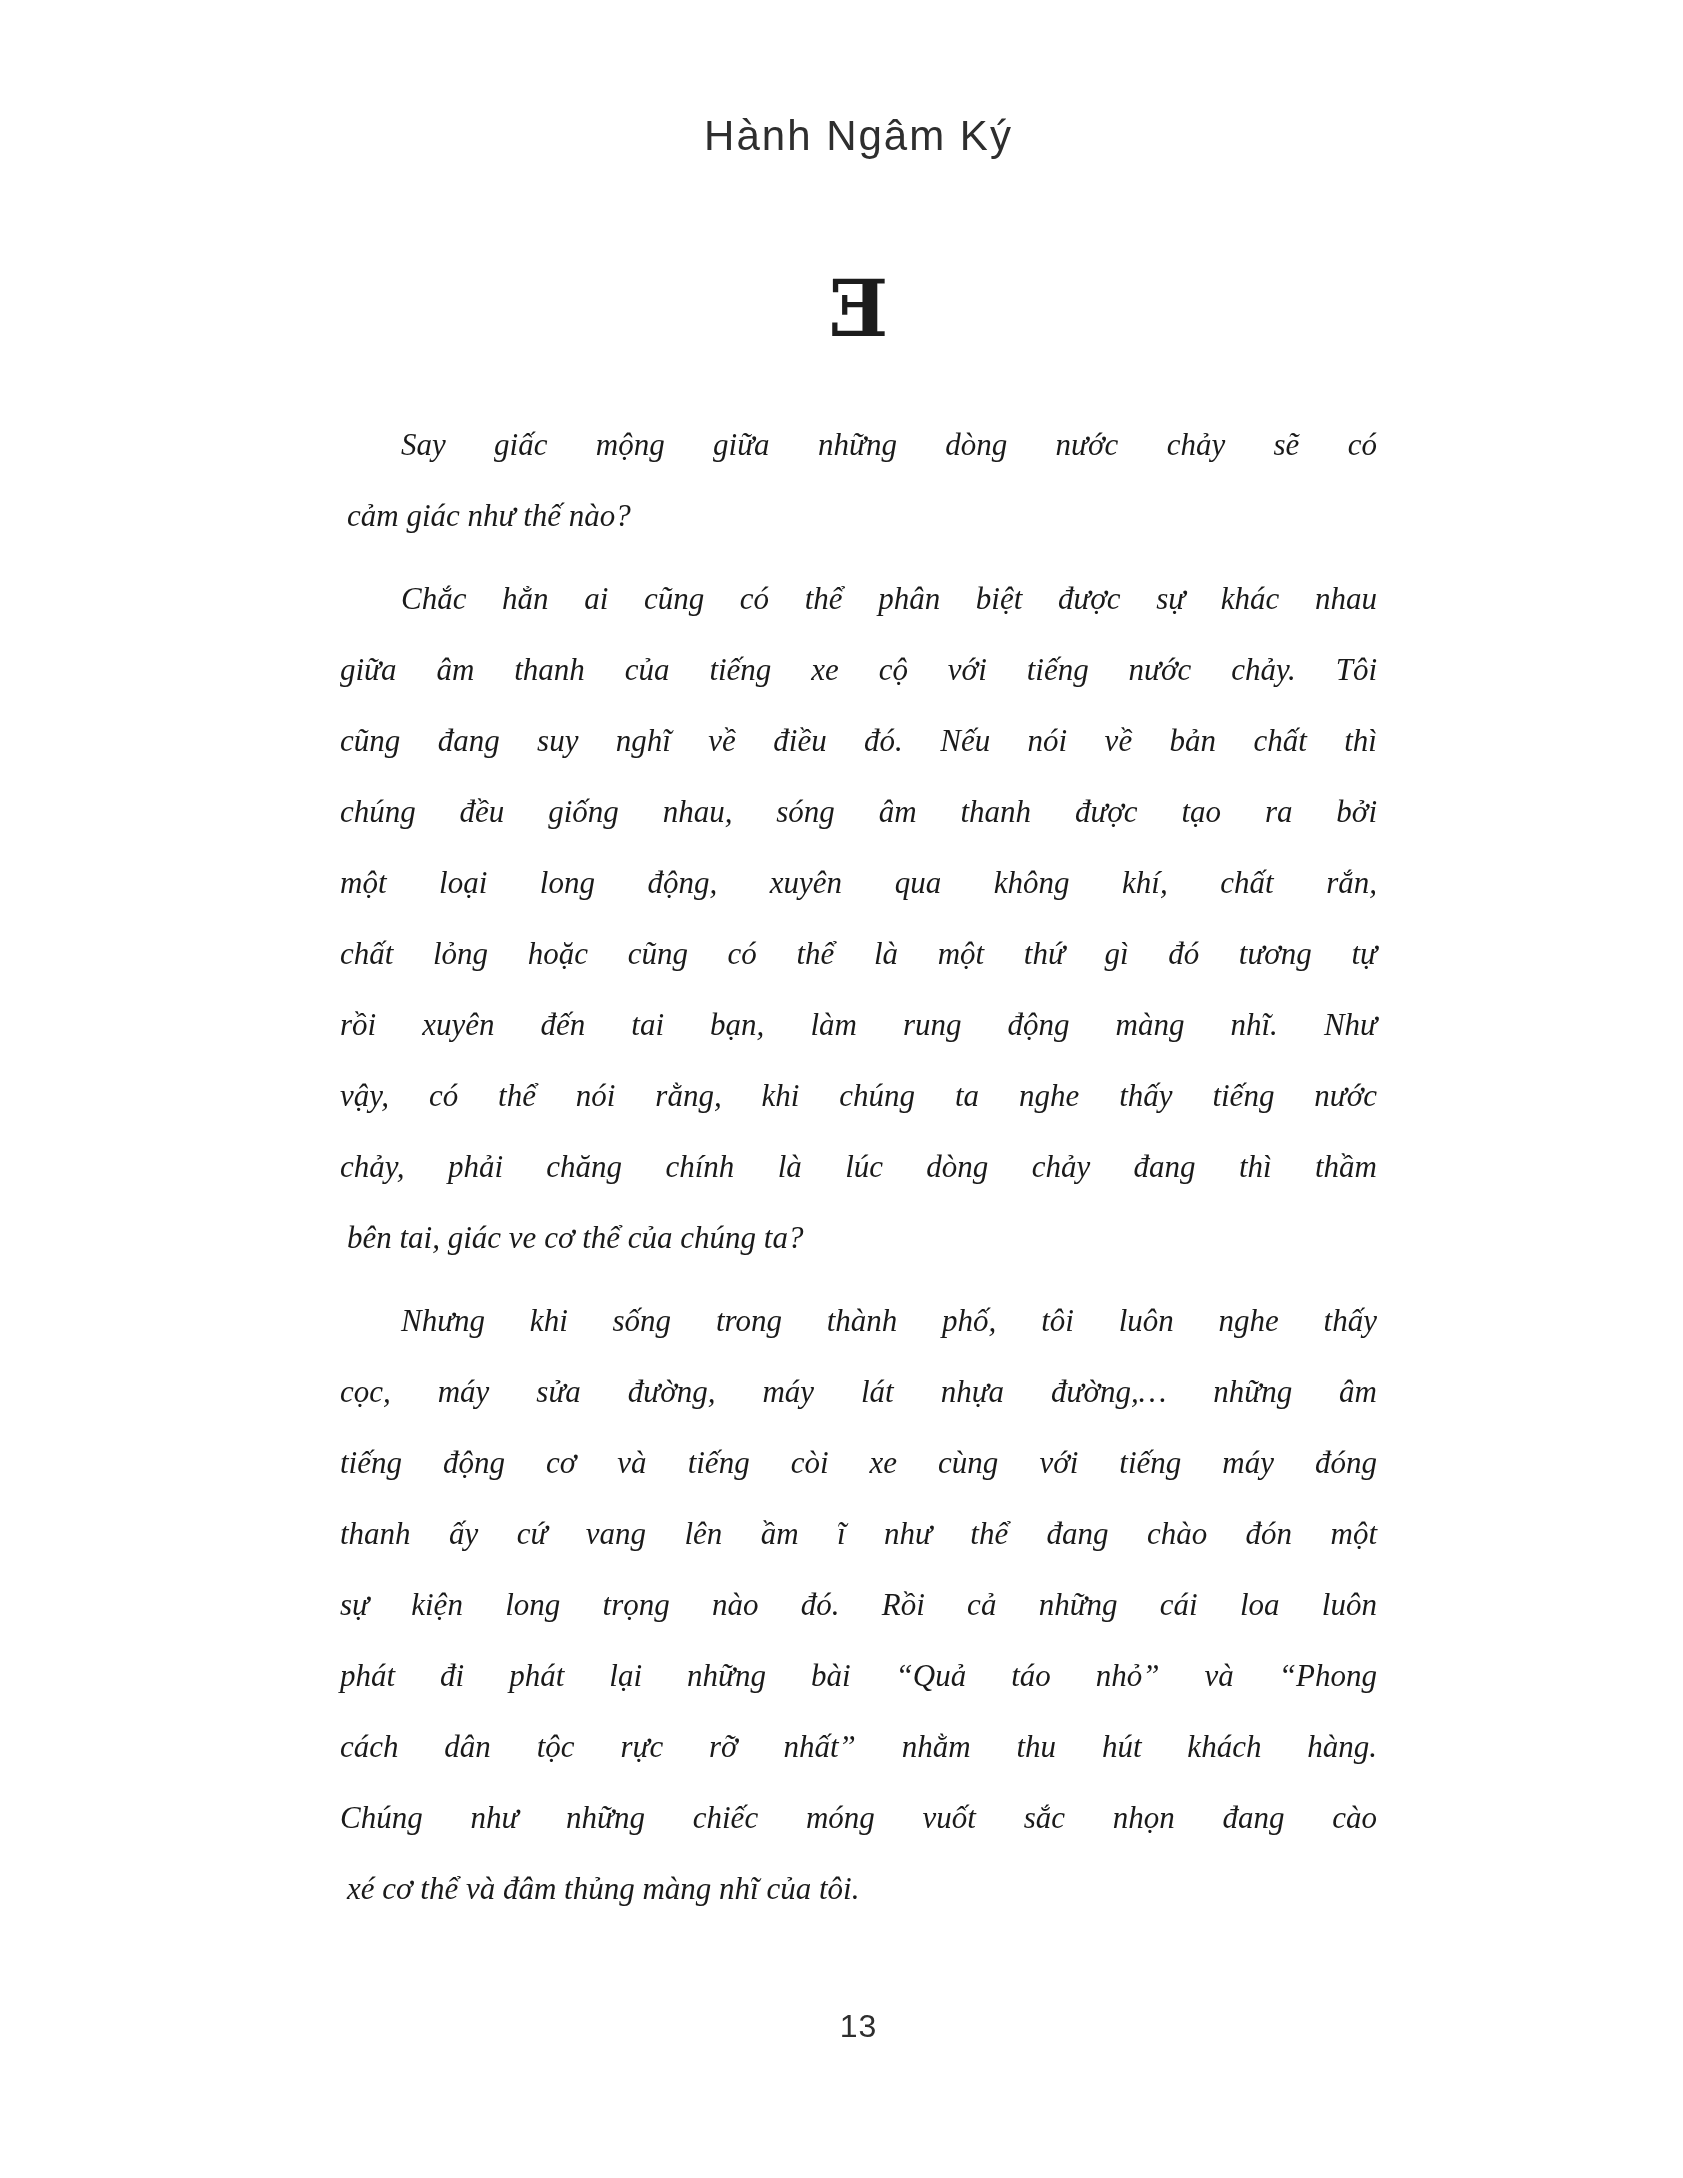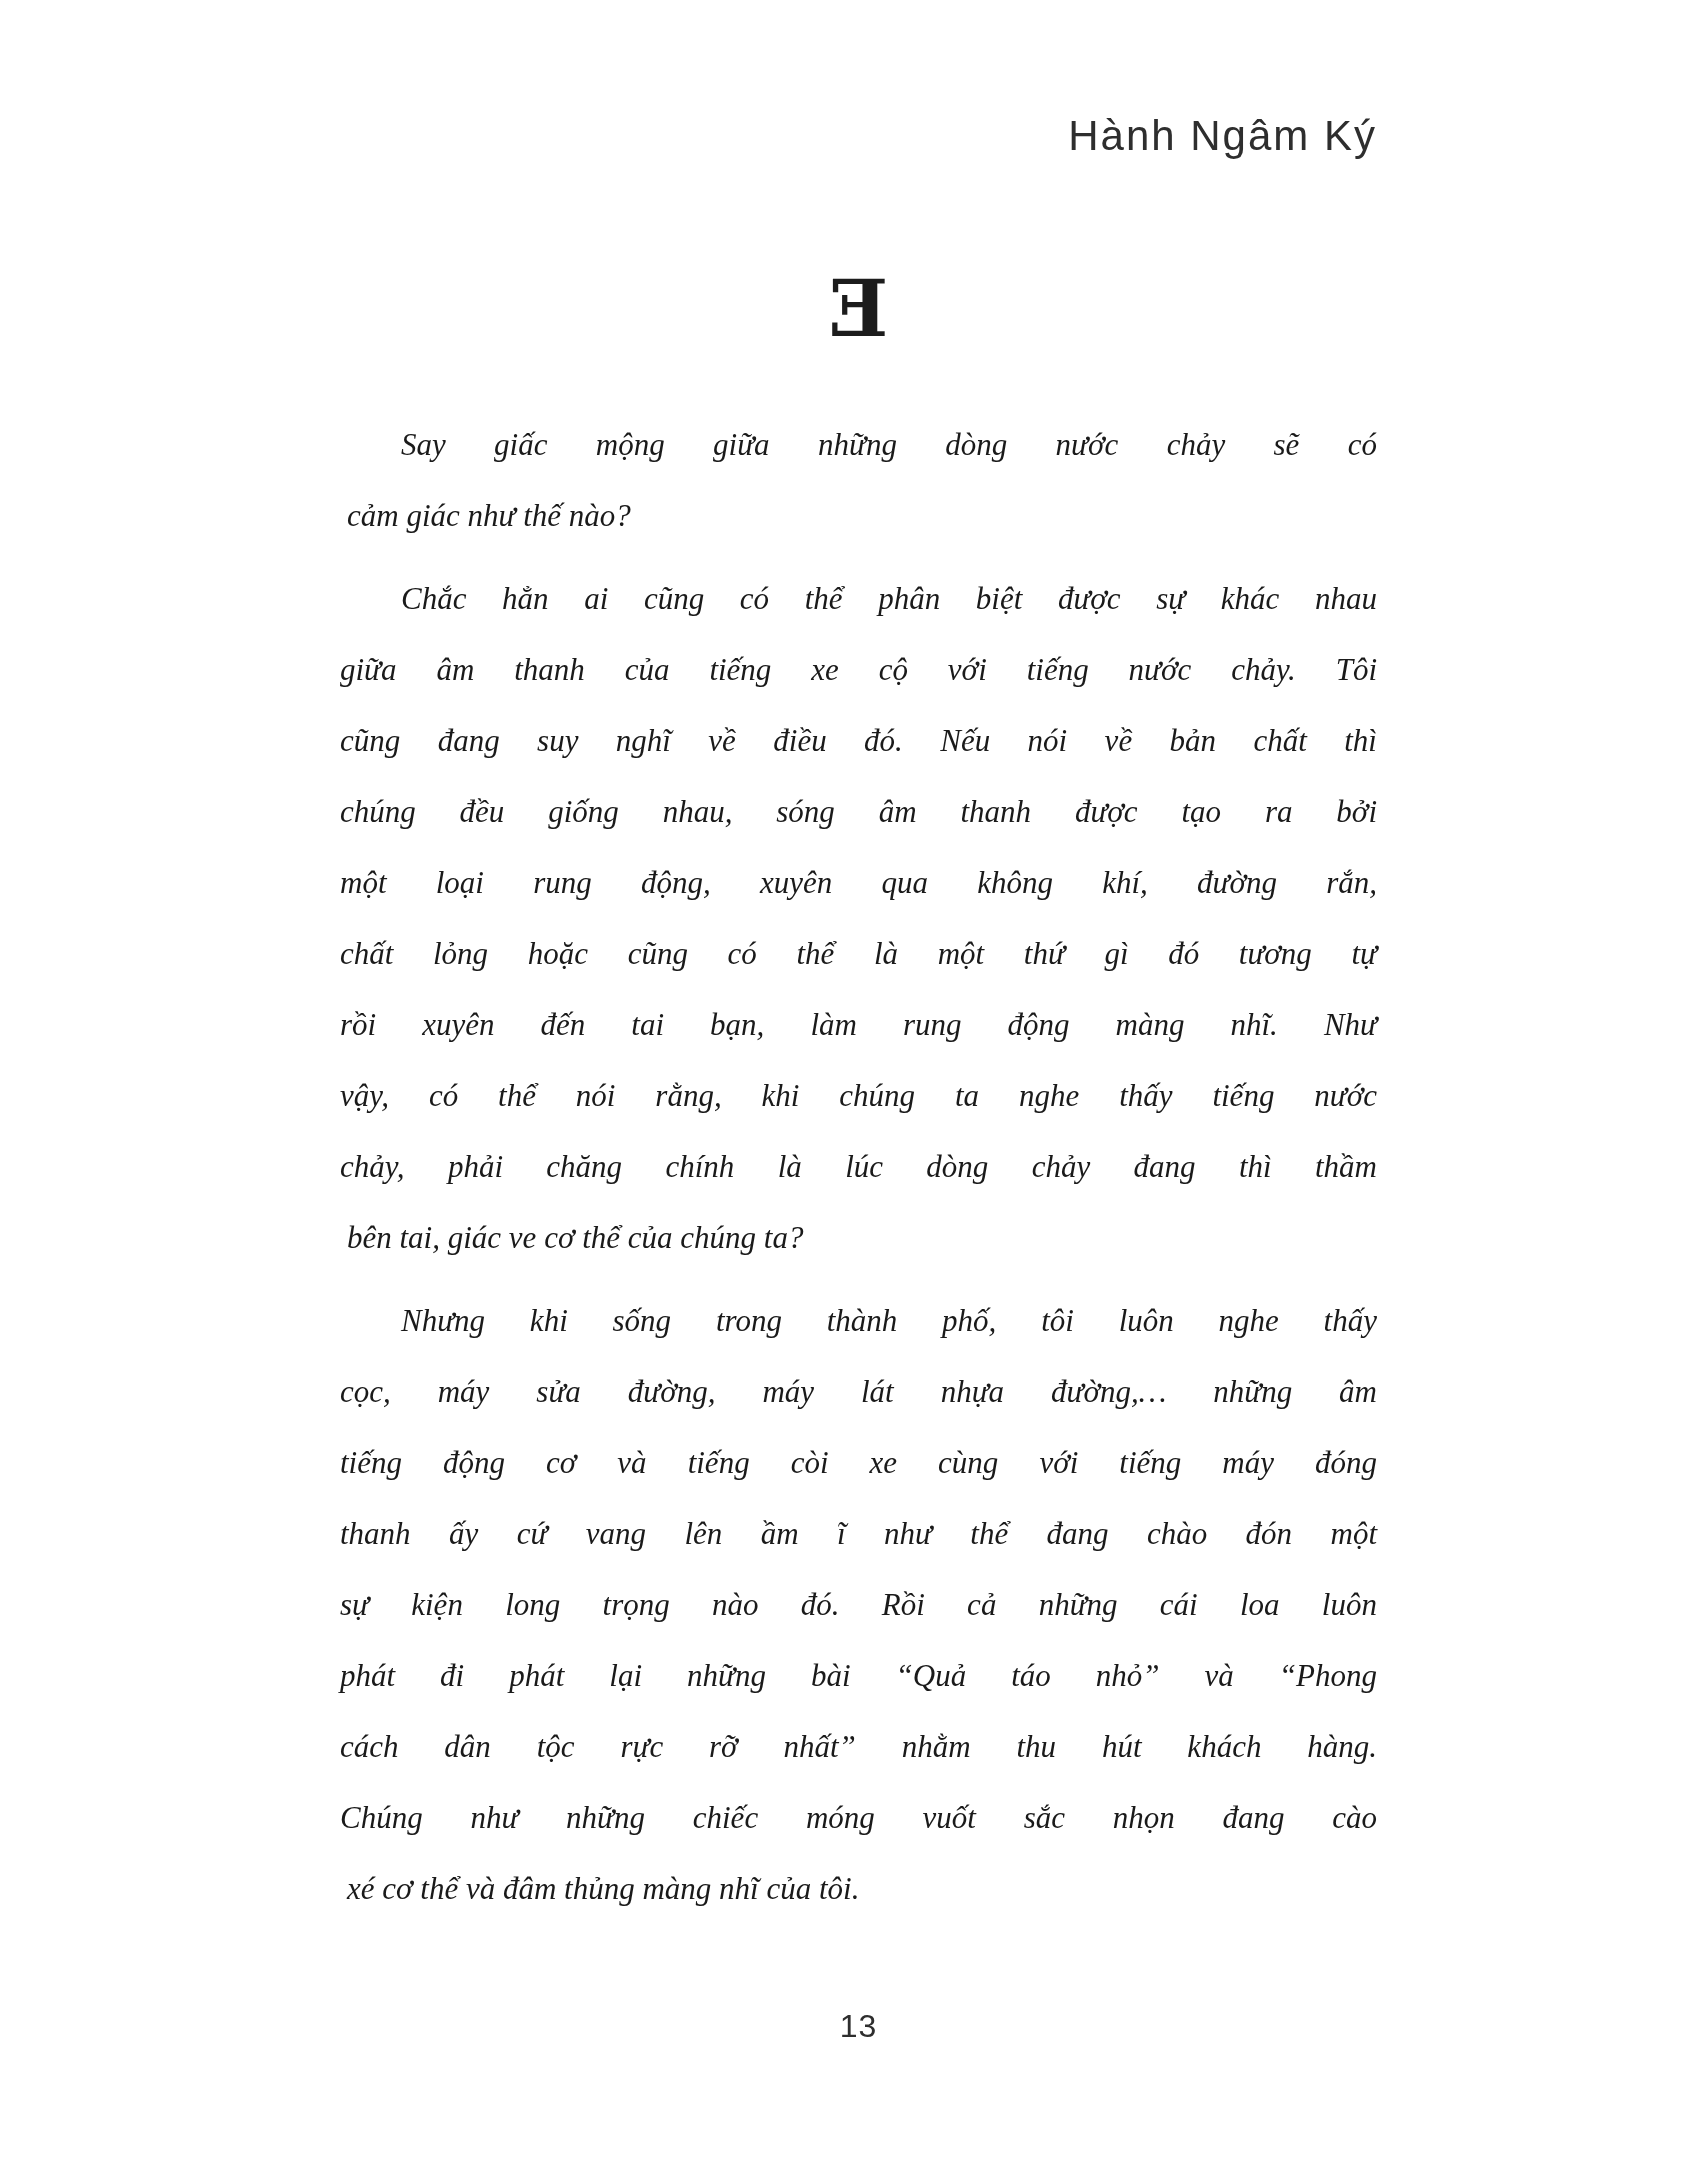--- a/index.html
+++ b/index.html
@@ -19,21 +19,21 @@
   .content {
     position: absolute;
     left: 340px;
     top: 0;
     width: 1037px;
   }
   .running-header {
     margin-top: 111px;
     height: 50px;
     line-height: 50px;
-    text-align: right;
+    text-align: center;
     font-family: "Liberation Sans", "DejaVu Sans", sans-serif;
     font-weight: 400;
     font-size: 42px;
     letter-spacing: 2px;
     color: #2e2e2e;
   }
   .chapter-number {
     margin-top: 104px;
     text-align: center;
     font-family: "DejaVu Serif", "Liberation Serif", serif;
@@ -85,21 +85,21 @@
     <div class="body-text" id="body-text">
         <div class="paragraph">
           <div class="line first">Say giấc mộng giữa những dòng nước chảy sẽ có</div>
           <div class="line last">cảm giác như thế nào?</div>
         </div>
         <div class="paragraph">
           <div class="line first">Chắc hẳn ai cũng có thể phân biệt được sự khác nhau</div>
           <div class="line">giữa âm thanh của tiếng xe cộ với tiếng nước chảy. Tôi</div>
           <div class="line">cũng đang suy nghĩ về điều đó. Nếu nói về bản chất thì</div>
           <div class="line">chúng đều giống nhau, sóng âm thanh được tạo ra bởi</div>
-          <div class="line">một loại rung động, xuyên qua không khí, đường rắn,</div>
+          <div class="line">một loại long động, xuyên qua không khí, chất rắn,</div>
           <div class="line">chất lỏng hoặc cũng có thể là một thứ gì đó tương tự</div>
           <div class="line">rồi xuyên đến tai bạn, làm rung động màng nhĩ. Như</div>
           <div class="line">vậy, có thể nói rằng, khi chúng ta nghe thấy tiếng nước</div>
           <div class="line">chảy, phải chăng chính là lúc dòng chảy đang thì thầm</div>
           <div class="line last">bên tai, giác ve cơ thể của chúng ta?</div>
         </div>
         <div class="paragraph">
           <div class="line first">Nhưng khi sống trong thành phố, tôi luôn nghe thấy</div>
           <div class="line">cọc, máy sửa đường, máy lát nhựa đường,… những âm</div>
           <div class="line">tiếng động cơ và tiếng còi xe cùng với tiếng máy đóng</div>

